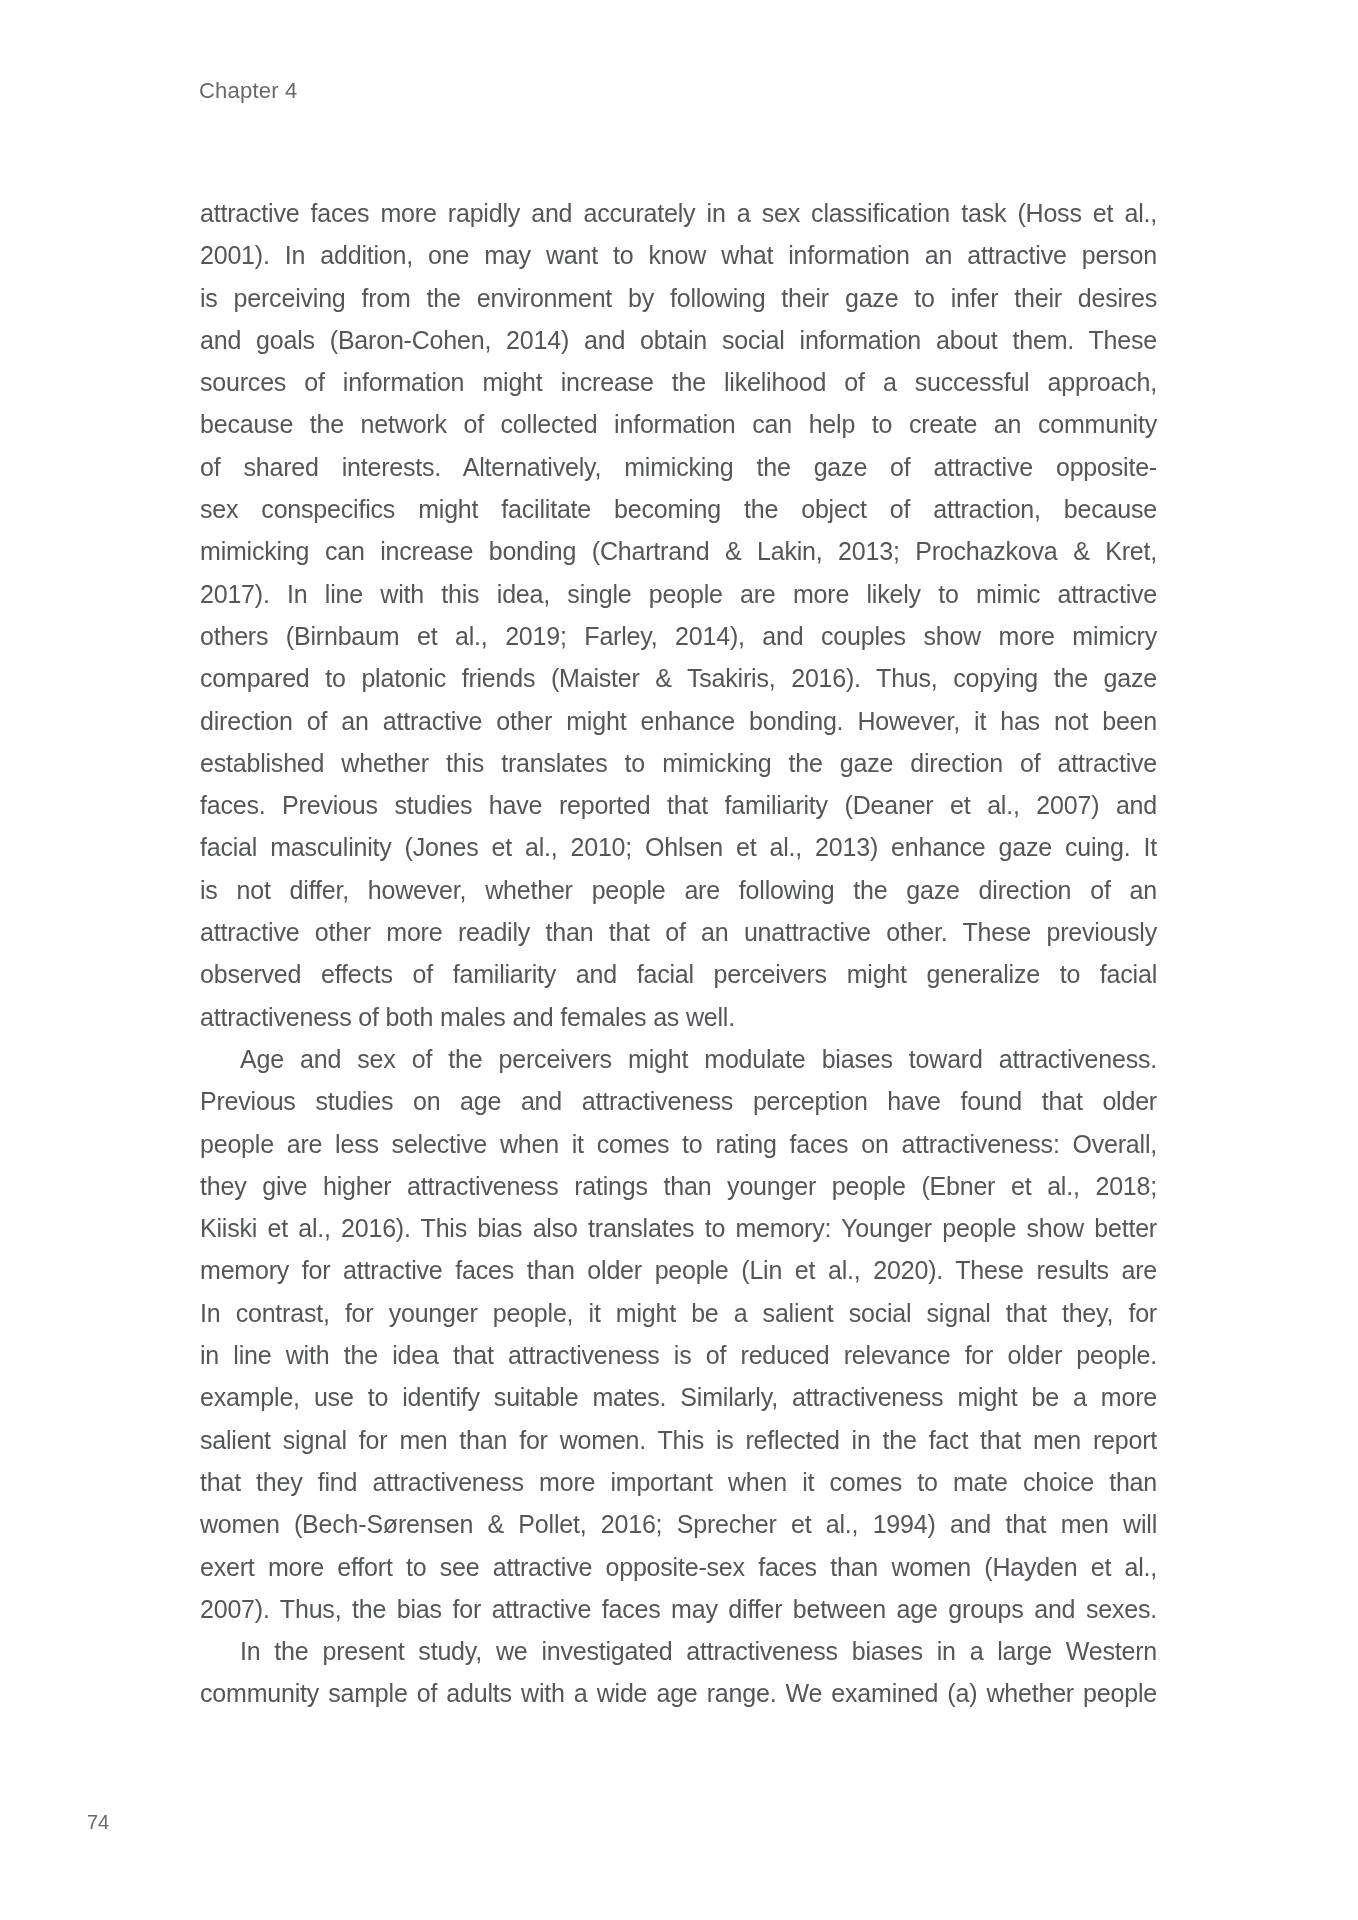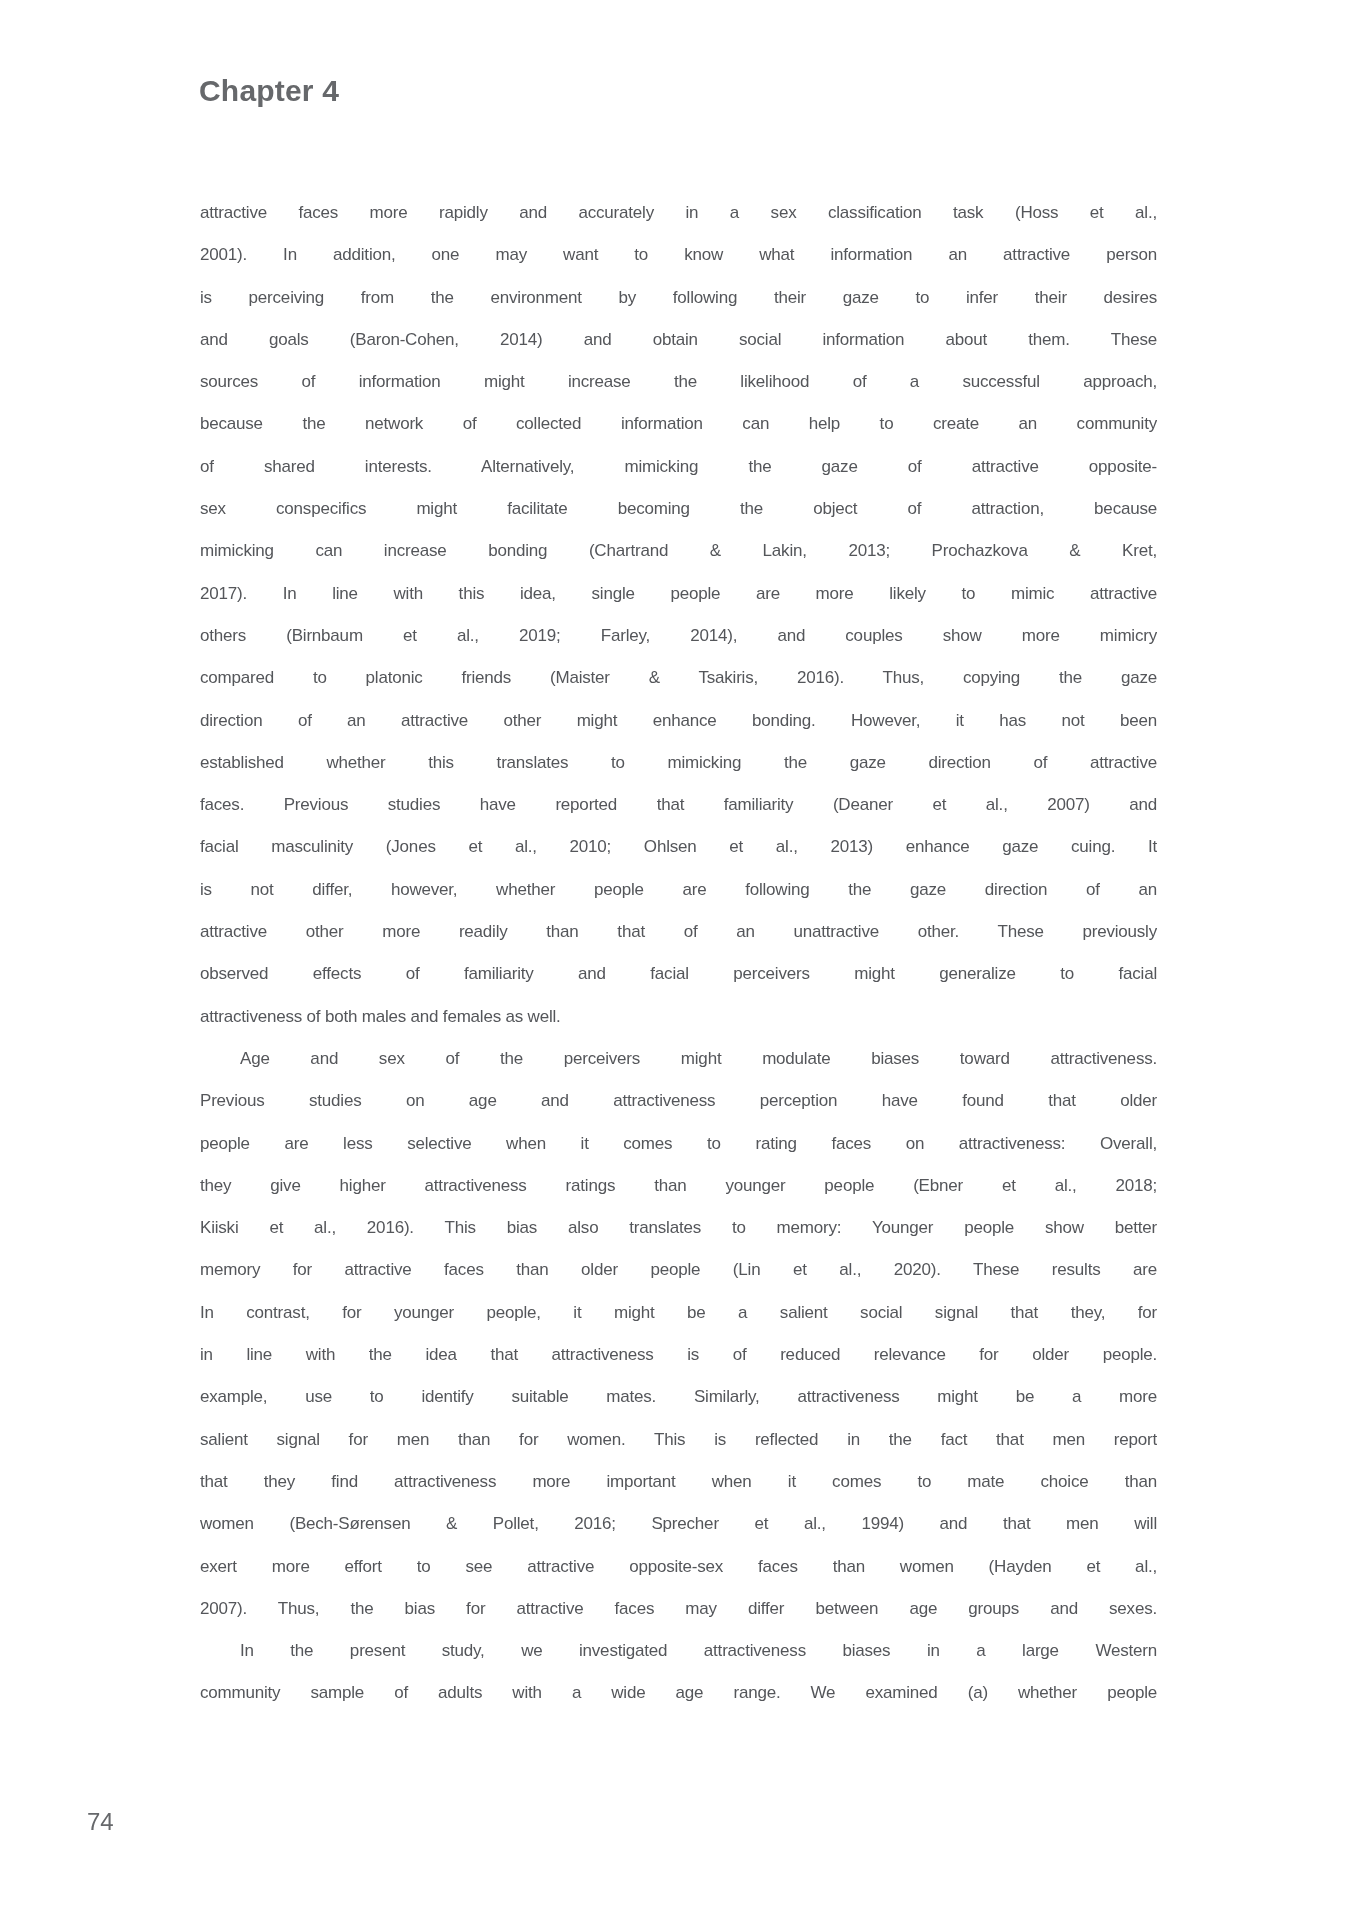--- a/index.html
+++ b/index.html
@@ -12,31 +12,31 @@
     width: 1358px;
     height: 1920px;
     background: #ffffff;
     overflow: hidden;
     font-family: "Liberation Sans", "DejaVu Sans", sans-serif;
   }
   .running-header {
     position: absolute;
     left: 199px;
     top: 78px;
-    font-size: 30px;
-    font-weight: 700;
+    font-size: 22px;
+    font-weight: 400;
     line-height: 26px;
     letter-spacing: 0.2px;
   }
   .text-block {
     position: absolute;
     left: 200px;
     top: 192px;
     width: 957px;
-    font-size: 17px;
+    font-size: 25px;
     font-weight: 300;
     letter-spacing: -0.2px;
   }
   .paragraph {
     margin: 0;
     padding: 0;
   }
   .line {
     height: 42.3px;
     line-height: 42.3px;
@@ -48,21 +48,21 @@
   .line.rag {
     text-align-last: left;
   }
   .line.indent {
     padding-left: 40px;
   }
   .page-number {
     position: absolute;
     left: 87px;
     top: 1806px;
-    font-size: 24px;
+    font-size: 20px;
     font-weight: 300;
     line-height: 32px;
   }
 </style>
 </head>
 <body>
 
 <div class="page" style="background: rgb(255, 255, 255);">
   <div class="running-header" style="color: rgb(102, 104, 107);">Chapter 4</div>
 

